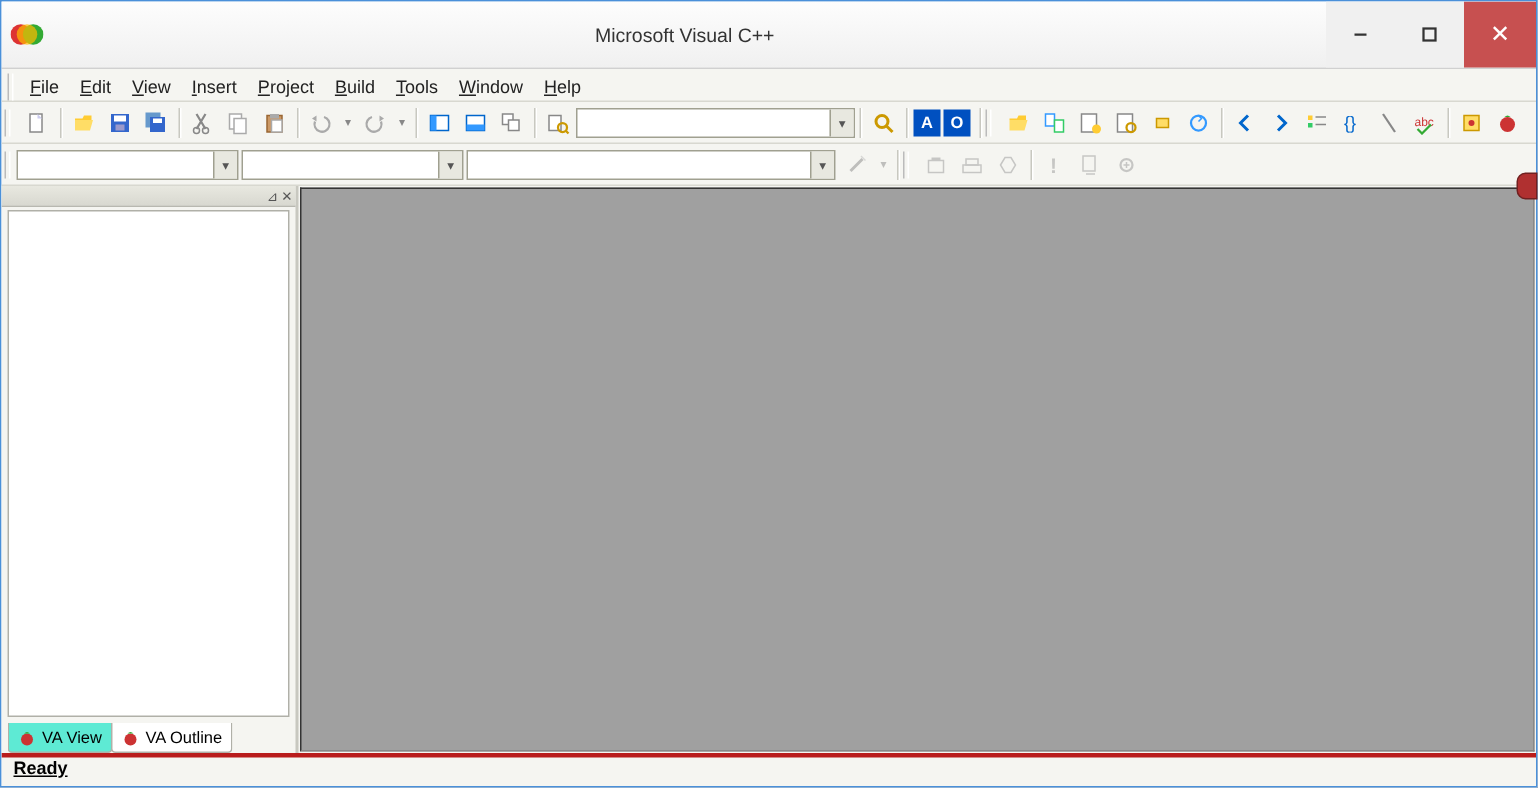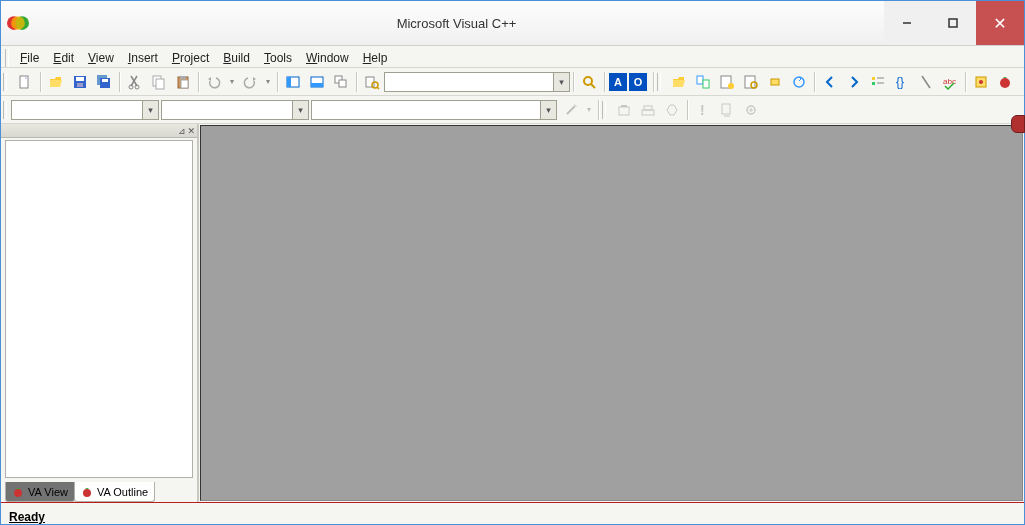--- a/index.html
+++ b/index.html
@@ -139,21 +139,21 @@
   height: 22px;
   display: flex;
   align-items: flex-end;
   padding-left: 4px;
 }
 .side-tab {
   height: 20px;
   padding: 2px 6px;
   border: 1px solid #b0b0a8;
   border-top: none;
-  background: #737373;
+  background: #5eead4;
   display:flex; align-items:center;
   font-size: 11px;
   margin-right: -1px;
   border-radius: 0 0 3px 3px;
 }
 .side-tab.active { background: #fff; margin-top: 41px; }
 .side-tab .tab-ic { width:12px;height:12px;margin-right:4px;display:flex; }
 .mdi {
   flex: 1;
   background: #a0a0a0;
@@ -166,22 +166,22 @@
   right: 0; top: 115px;
   width: 14px; height: 18px;
   background: #b03030;
   border-radius: 6px 0 0 6px;
   border:1px solid #702020;
 }
 
 .statusbar {
   height: 22px;
   background: #f5f5f1;
-  border-top: 1px solid #b91c1c;
-  display:flex; align-items:flex-end;
+  border-top: 3px solid #b91c1c;
+  display:flex; align-items:flex-start;
   padding: 0 8px;
   font-weight: bold;
   font-size: 12px;
   text-decoration: underline;
 }
 </style>
 </head>
 <body>
 
 <div class="titlebar">

